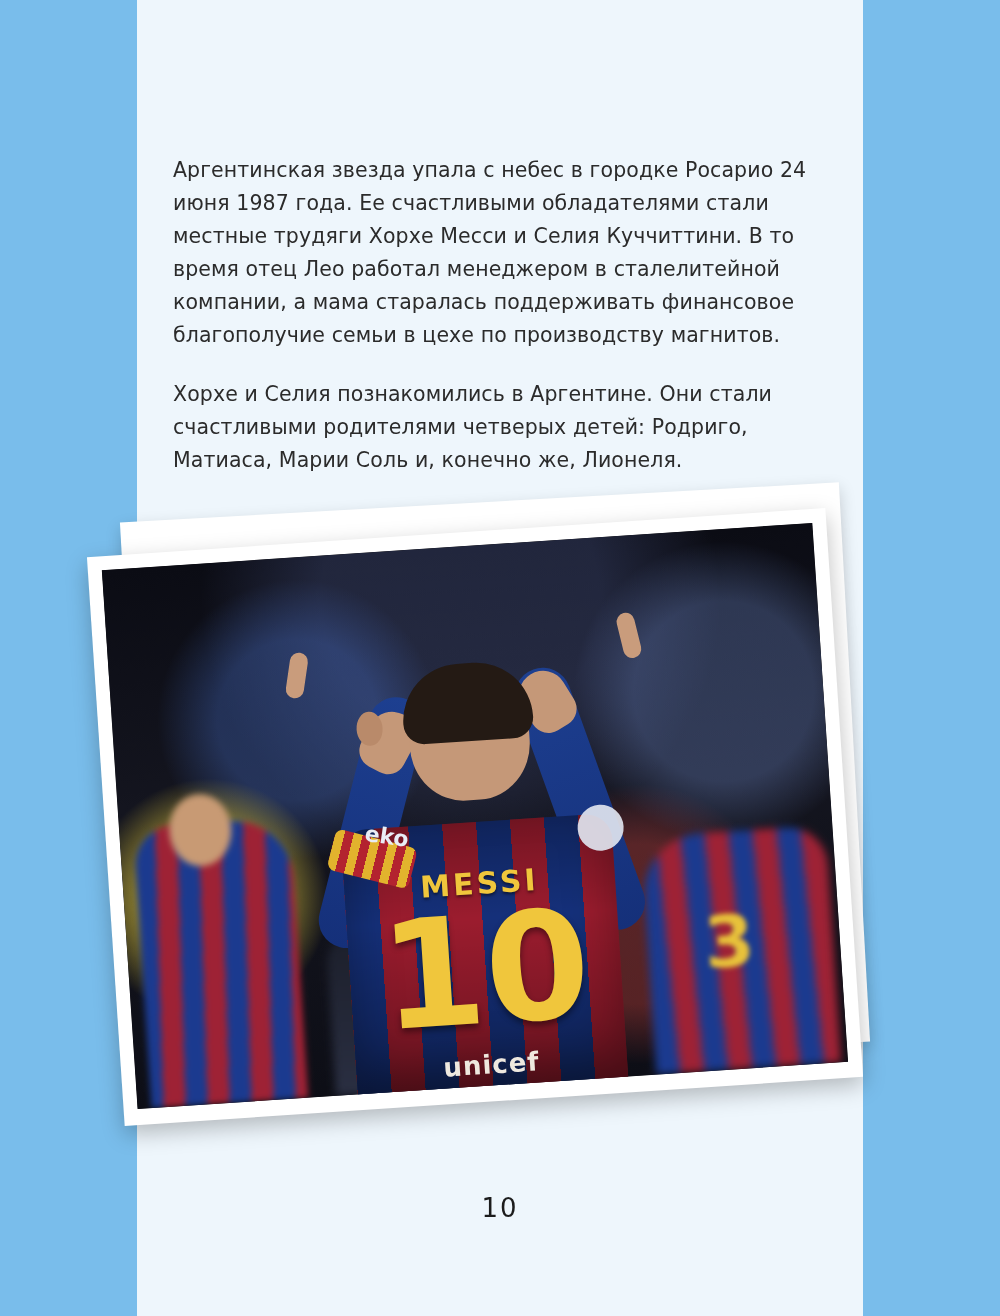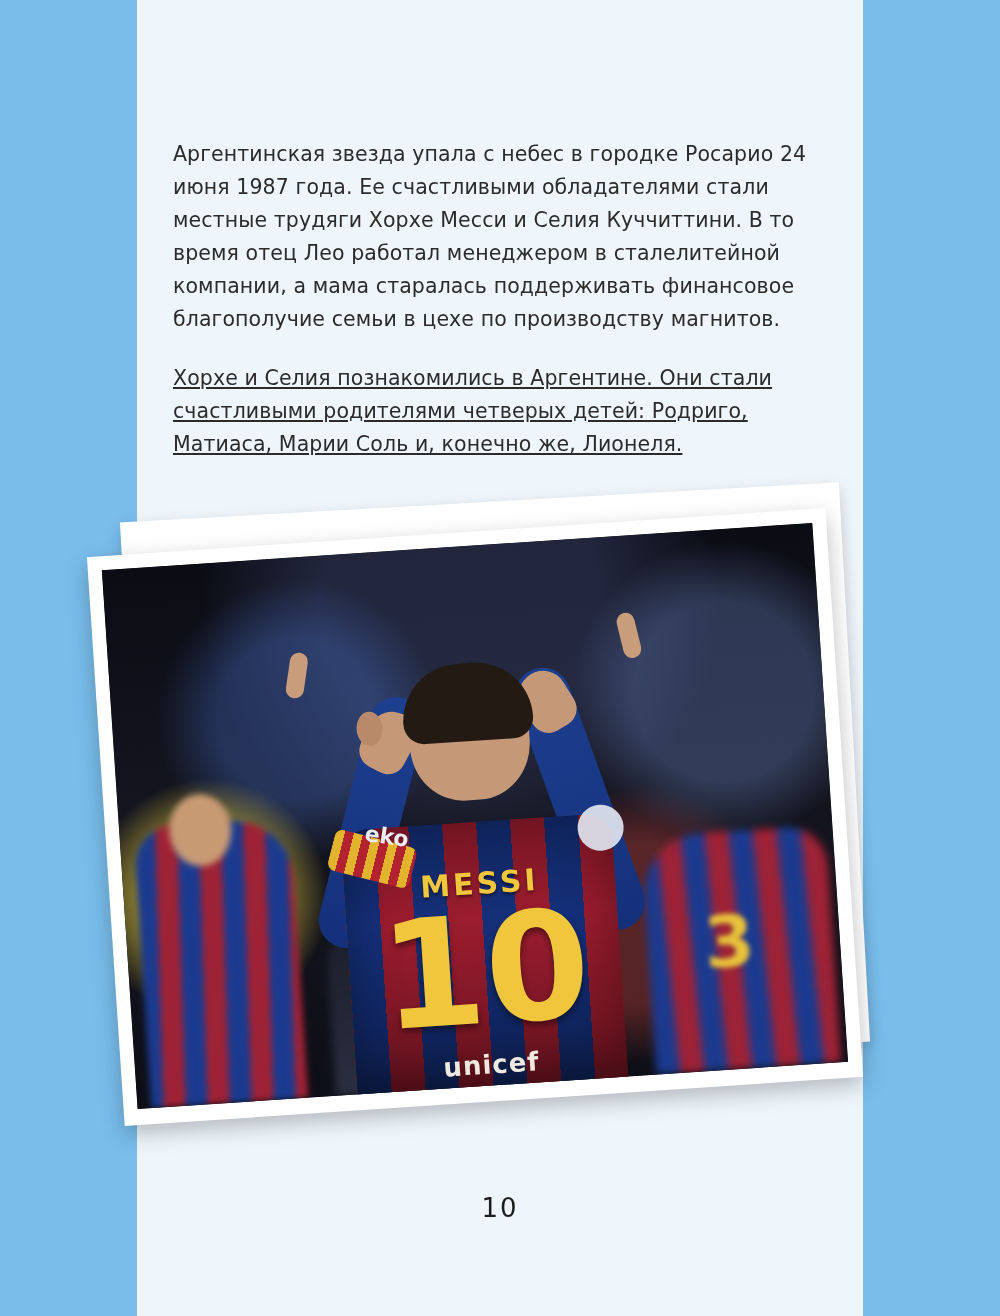--- a/index.html
+++ b/index.html
@@ -25,26 +25,25 @@
     position: absolute;
     left: 36px;
     top: 138px;
     width: 660px;
   }
   .para {
     font-size: 20.5px;
     line-height: 33px;
     color: #2b2b2b;
     letter-spacing: 0.1px;
-    margin: 0 0 26px 0;
+    margin: 16px 0 26px 0;
     font-family: "DejaVu Sans", "Liberation Sans", sans-serif;
   }
   .para:last-child {
     margin-bottom: 0;
-    text-decoration: underline;
   }
 
   
   .photo-stack {
     position: absolute;
     left: -80px;
     top: 480px;
     width: 880px;
     height: 680px;
   }

